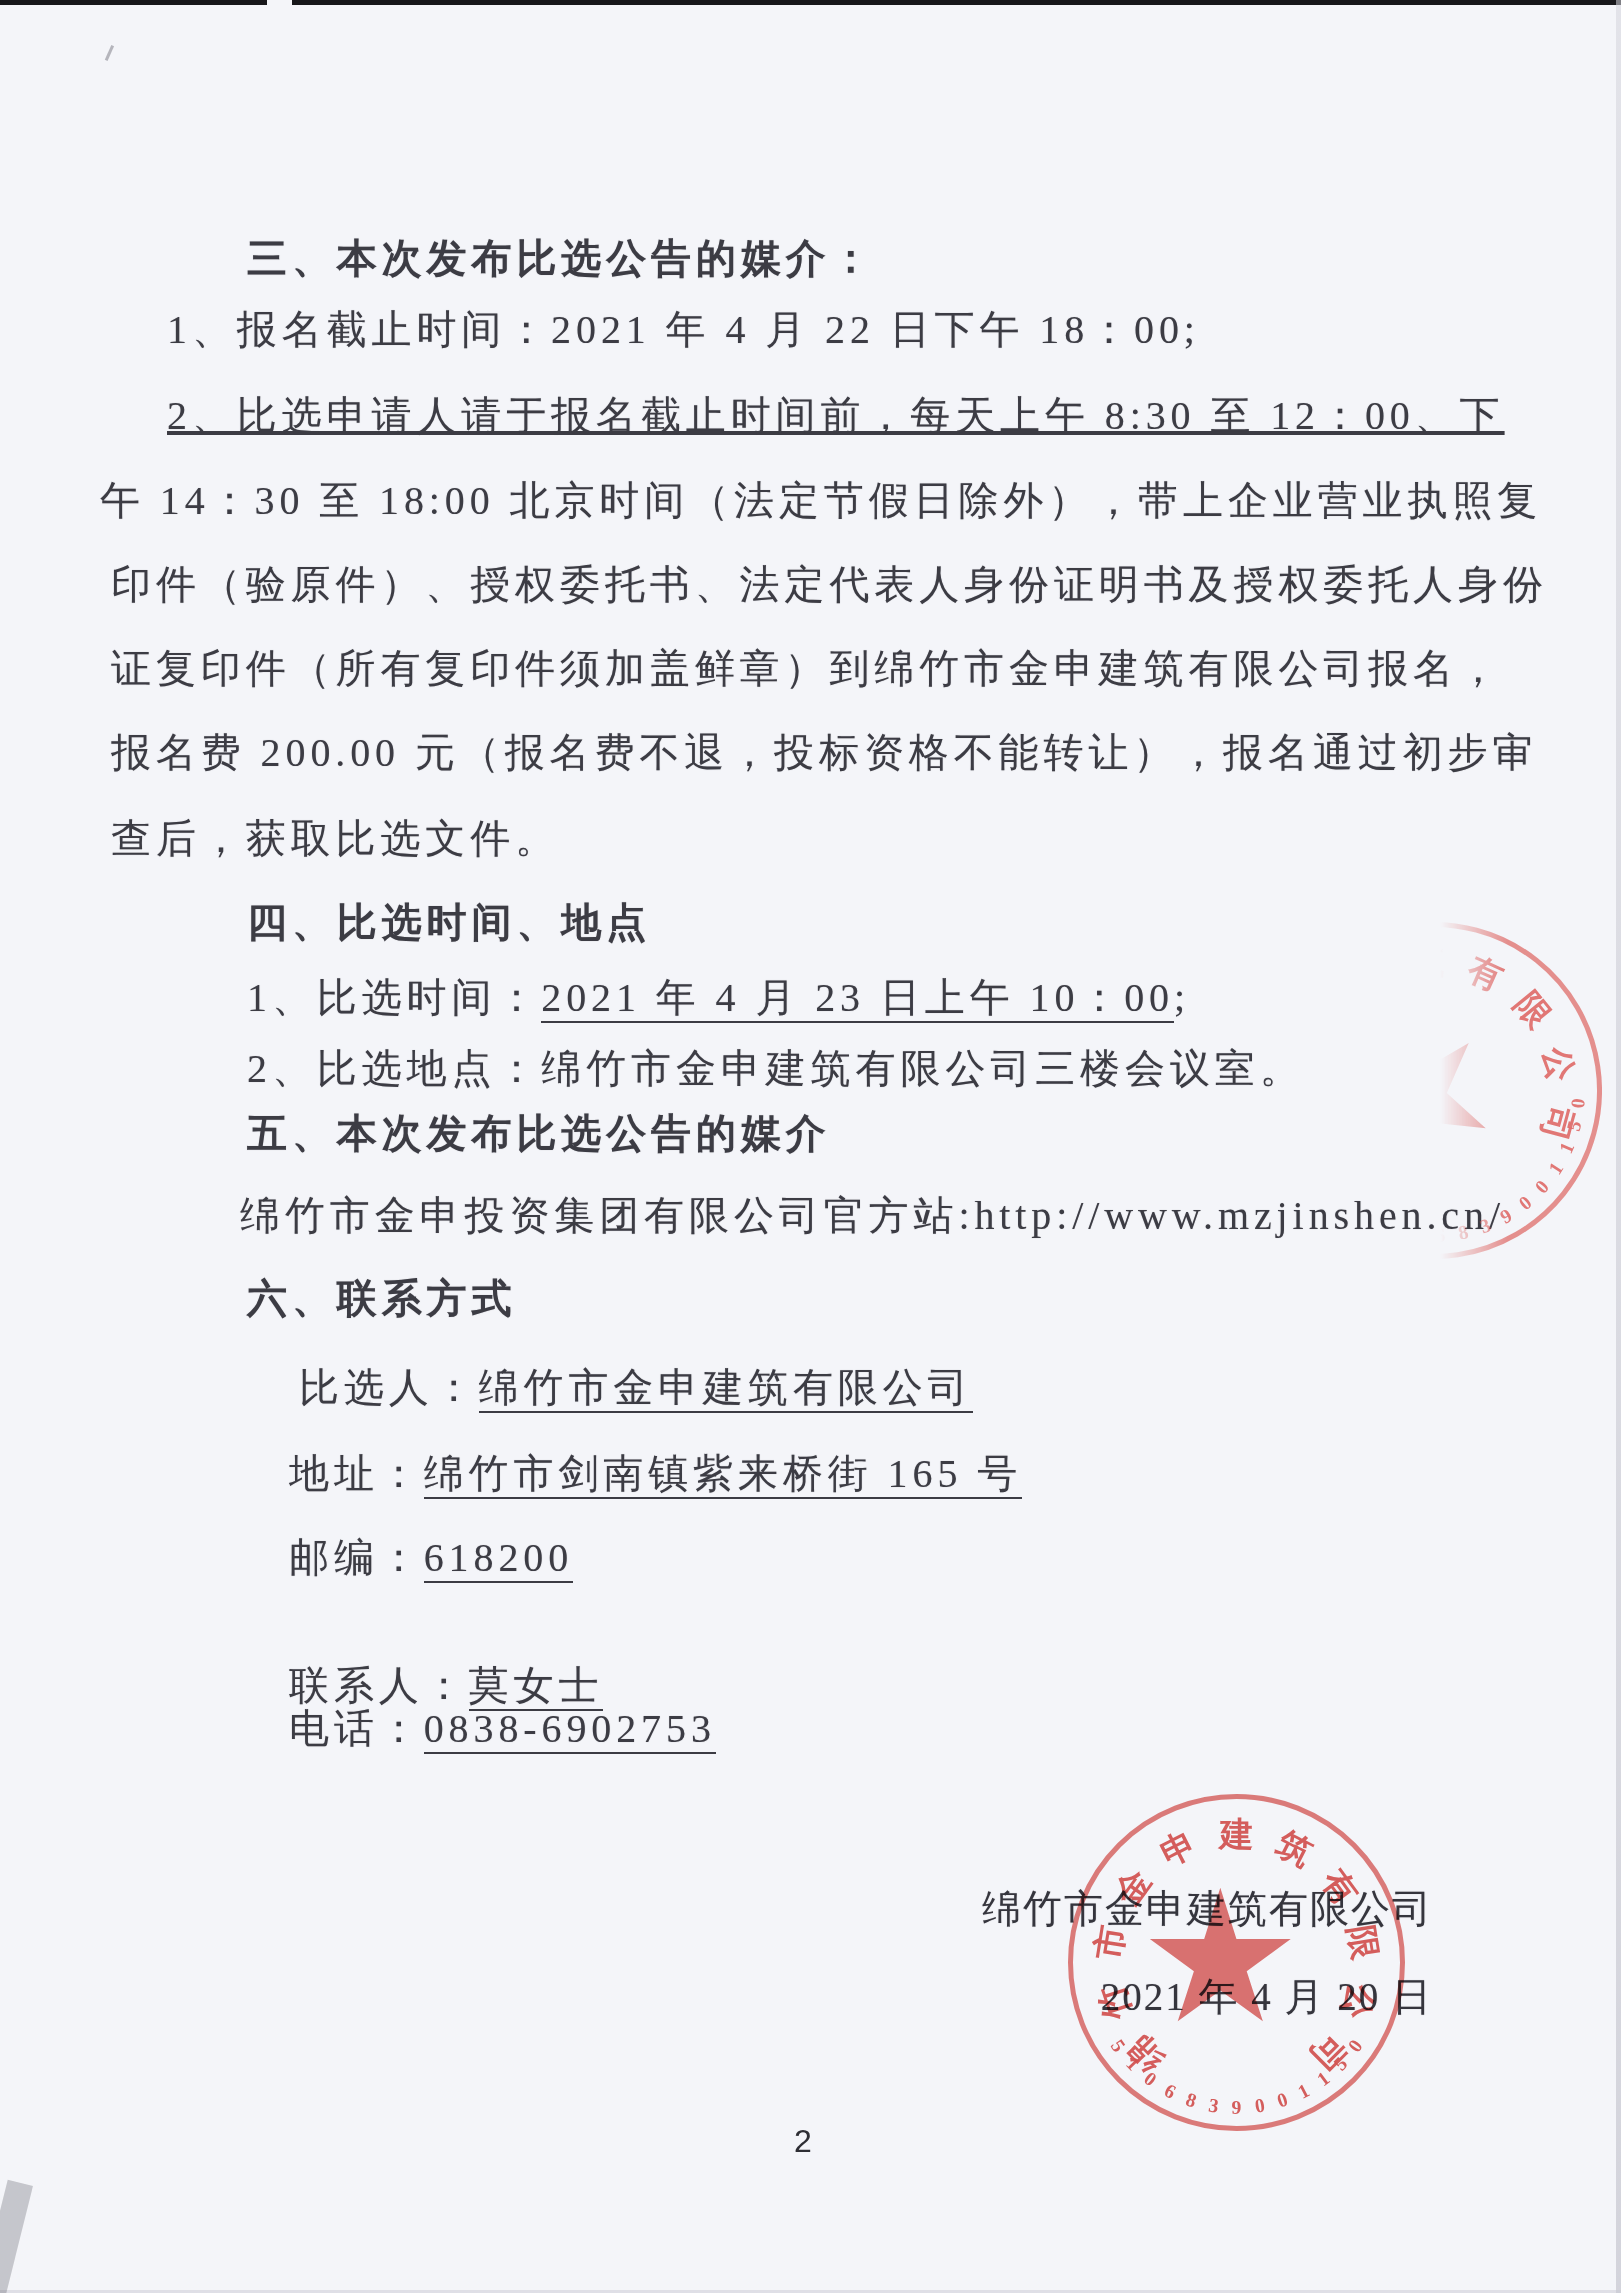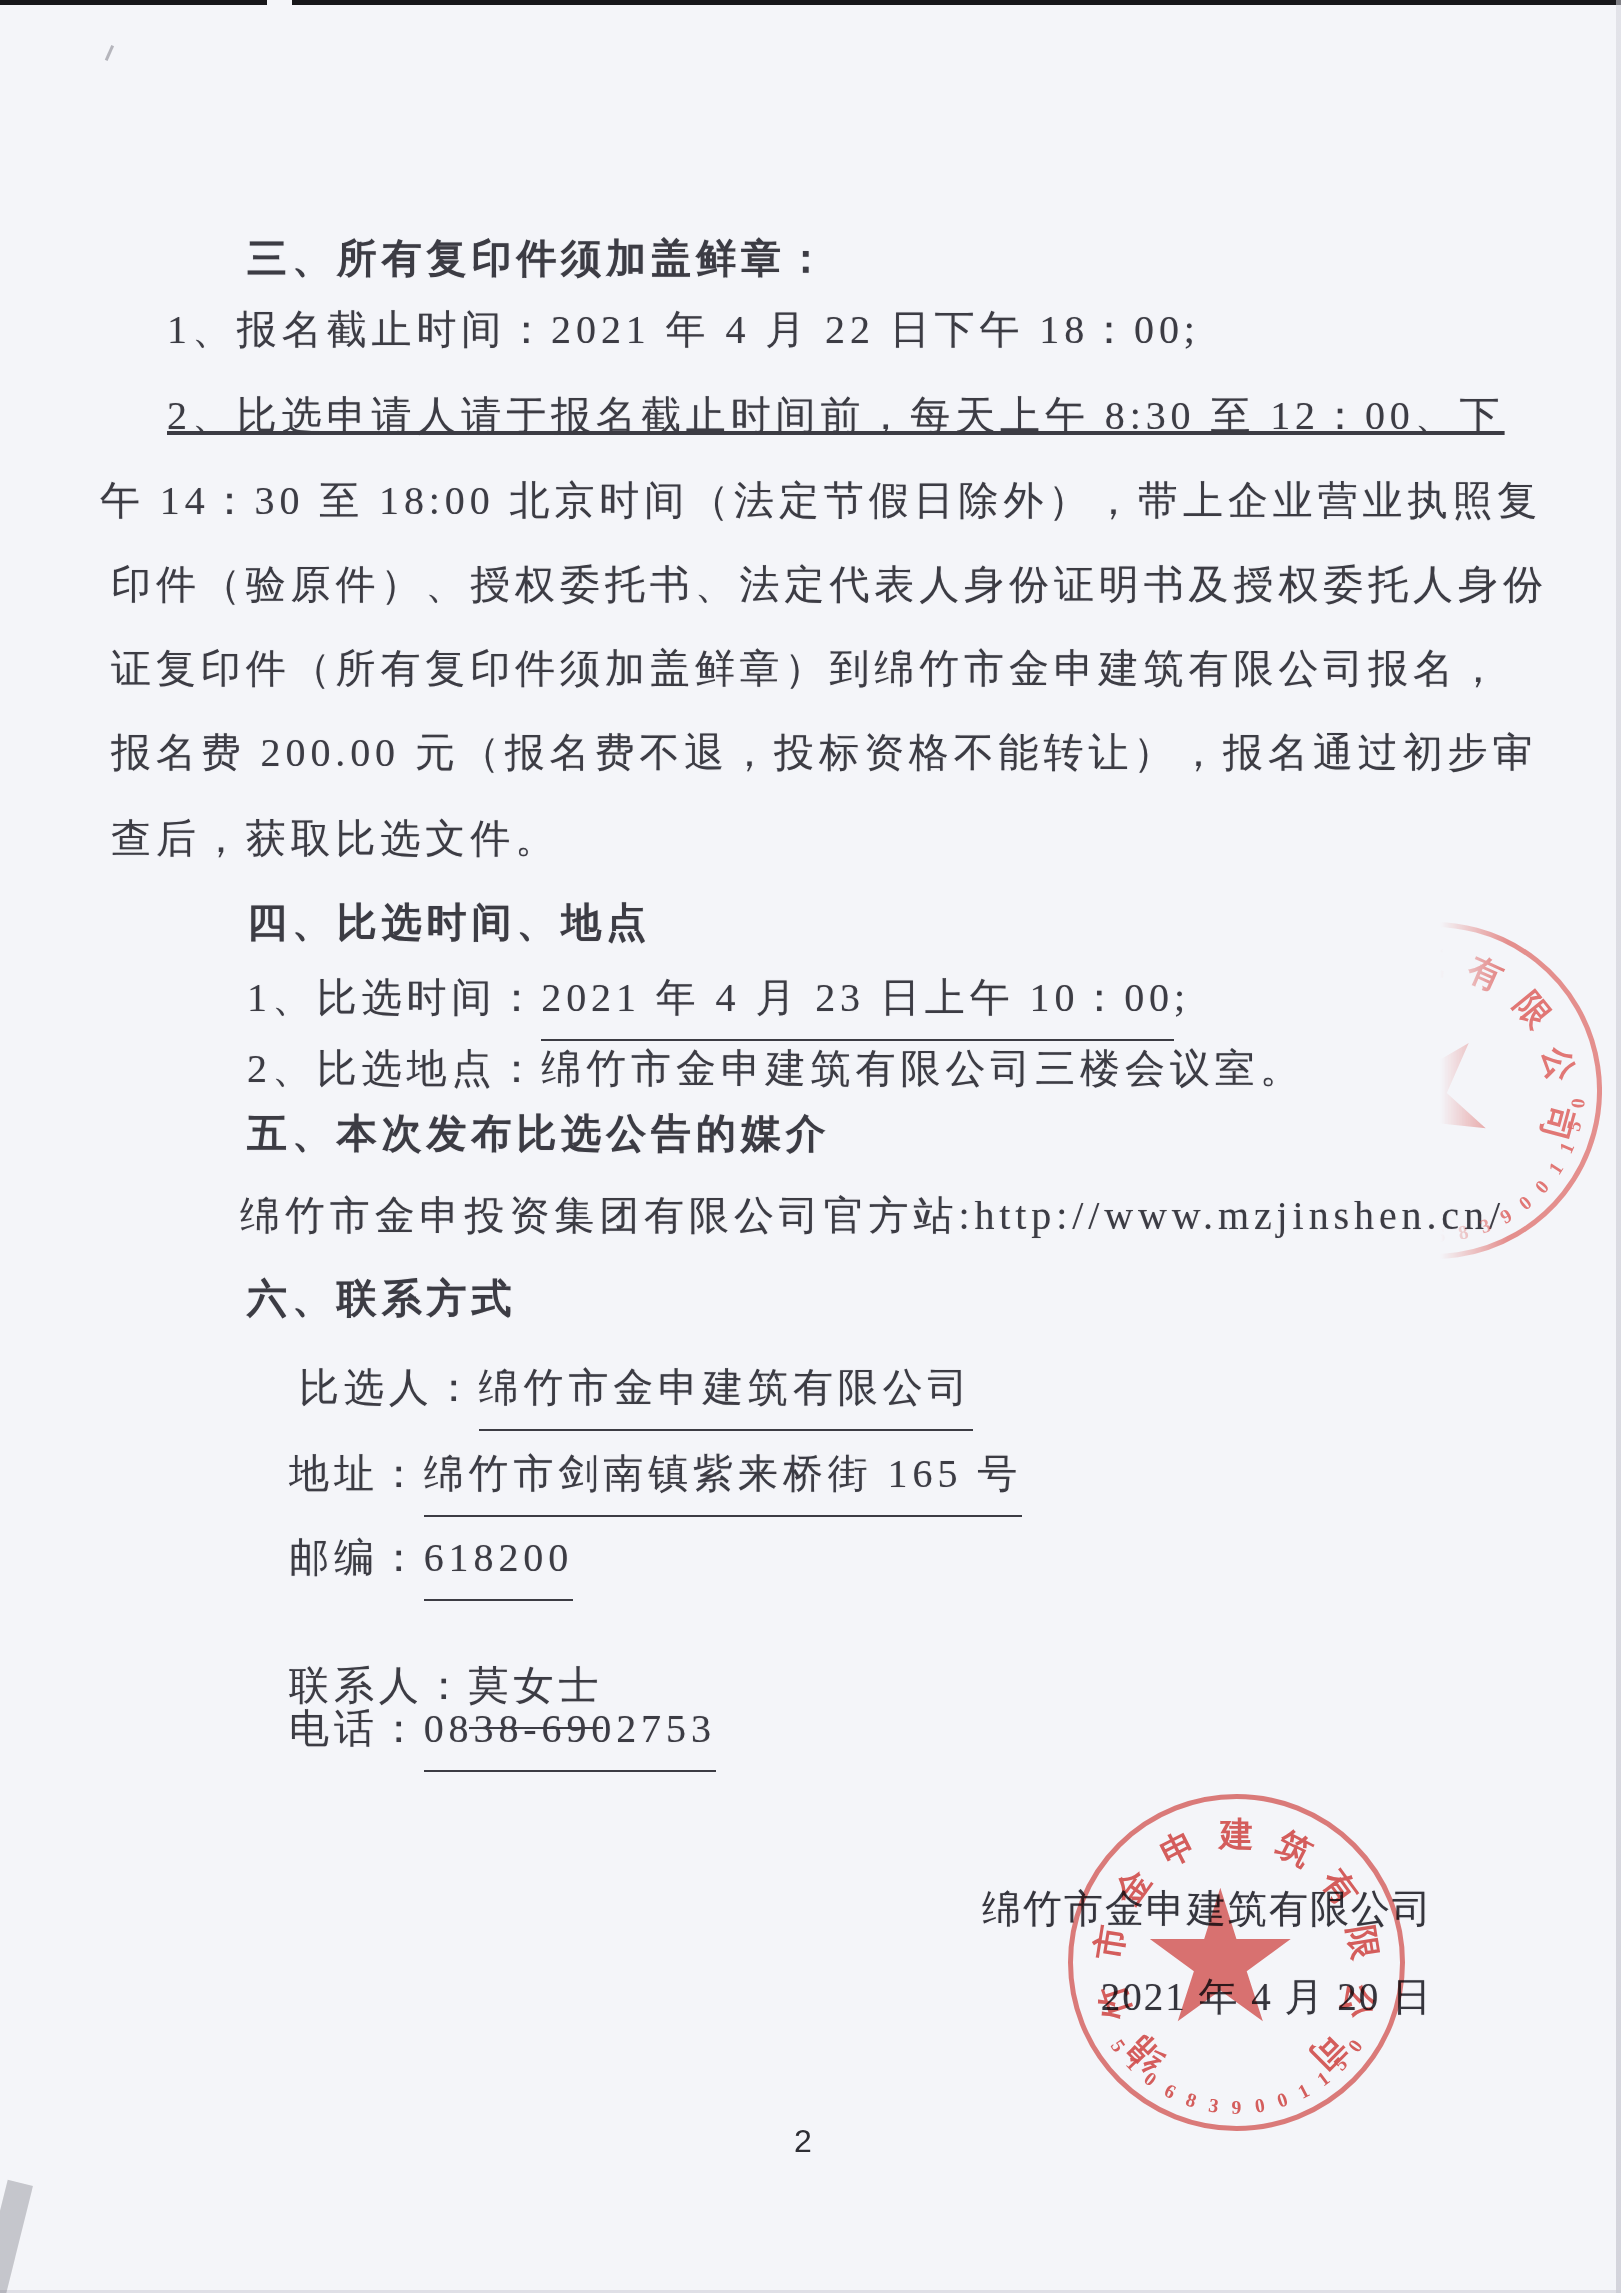--- a/index.html
+++ b/index.html
@@ -12,21 +12,21 @@
   }
   .line{
     position:absolute;
     white-space:pre;
     font-size:40px;
     letter-spacing:4.9px;
     color:#3c3c44;
     text-shadow:0 0 1px rgba(60,60,68,0.35);
   }
   .h{font-weight:700;}
-  .u{border-bottom:2.9px solid #3c3c44;padding-bottom:19px;}
+  .u{border-bottom:2.9px solid #3c3c44;padding-bottom:1px;}
   .sig{position:absolute;right:188px;text-align:right;white-space:pre;font-size:39px;color:#35353d;letter-spacing:2px;text-shadow:0 0 1px rgba(60,60,68,0.35);}
   .pagenum{position:absolute;left:794px;top:2123px;font-family:"Liberation Sans","DejaVu Sans",sans-serif;font-size:32px;color:#2e2e34;}
   
   .topbar{position:absolute;top:0;height:4.9px;background:#17171a;}
   .corner-mark{position:absolute;left:108px;top:45px;width:2.9px;height:15.7px;background:#9a9aa2;transform:rotate(24deg);opacity:.7;}
   .edge-right{position:absolute;right:0;top:0;width:4.9px;height:100%;background:linear-gradient(to bottom,#d4d4dc,#b9b9c4);opacity:.55;}
   .edge-bottom{position:absolute;left:0;bottom:0;width:100%;height:3.9px;background:#c9c9d3;opacity:.5;}
   .corner-bl{position:absolute;left:-7.8px;bottom:-13.7px;width:25.5px;height:127px;background:#5a5a62;transform:rotate(14deg);opacity:.3;}
   
   .seal{
@@ -63,21 +63,21 @@
 
 <div id="page">
 
   <div class="topbar" style="left:0;width:267px;"></div>
   <div class="topbar" style="left:292px;width:1329px;"></div>
   <div class="corner-mark"></div>
   <div class="edge-right"></div>
   <div class="edge-bottom"></div>
   <div class="corner-bl"></div>
 
-  <div class="line h" style="left:247px;top:231px;">三、所有复印件须加盖鲜章：</div>
+  <div class="line h" style="left:247px;top:231px;">三、本次发布比选公告的媒介：</div>
   <div class="line" style="left:167px;top:302px;">1、报名截止时间：2021 年 4 月 22 日下午 18：00;</div>
   <div class="line" style="left:167px;top:388px;text-decoration:underline;">2、比选申请人请于报名截止时间前，每天上午 8:30 至 12：00、下</div>
   <div class="line" style="left:100px;top:473px;">午 14：30 至 18:00 北京时间（法定节假日除外），带上企业营业执照复</div>
   <div class="line" style="left:111px;top:557px;">印件（验原件）、授权委托书、法定代表人身份证明书及授权委托人身份</div>
   <div class="line" style="left:111px;top:641px;">证复印件（所有复印件须加盖鲜章）到绵竹市金申建筑有限公司报名，</div>
   <div class="line" style="left:111px;top:725px;">报名费 200.00 元（报名费不退，投标资格不能转让），报名通过初步审</div>
   <div class="line" style="left:111px;top:811px;">查后，获取比选文件。</div>
 
   <div class="line h" style="left:247px;top:895px;">四、比选时间、地点</div>
   <div class="line" style="left:247px;top:970px;"><span>1、比选时间：</span><span class="u">2021 年 4 月 23 日上午 10：00</span><span>;</span></div>

